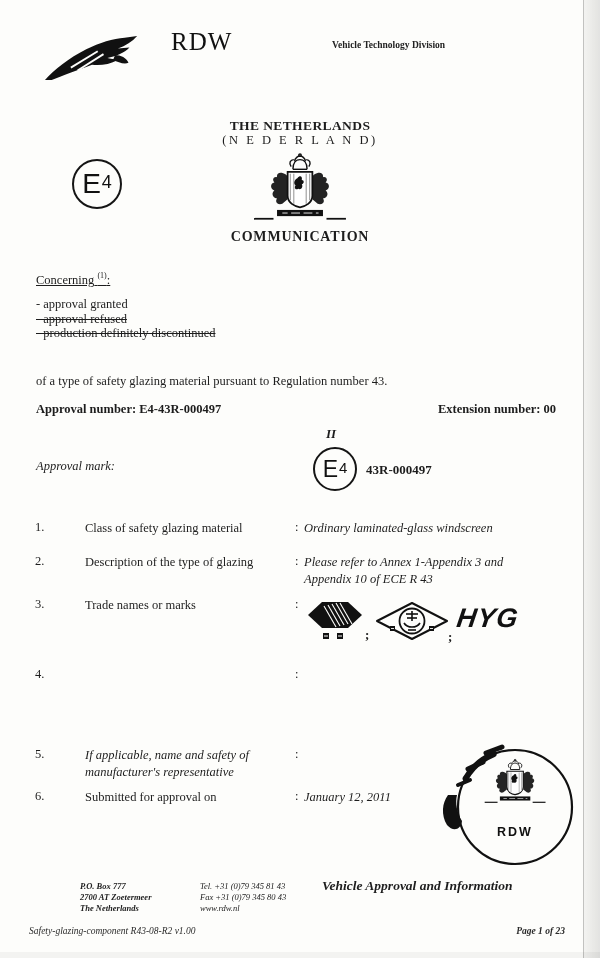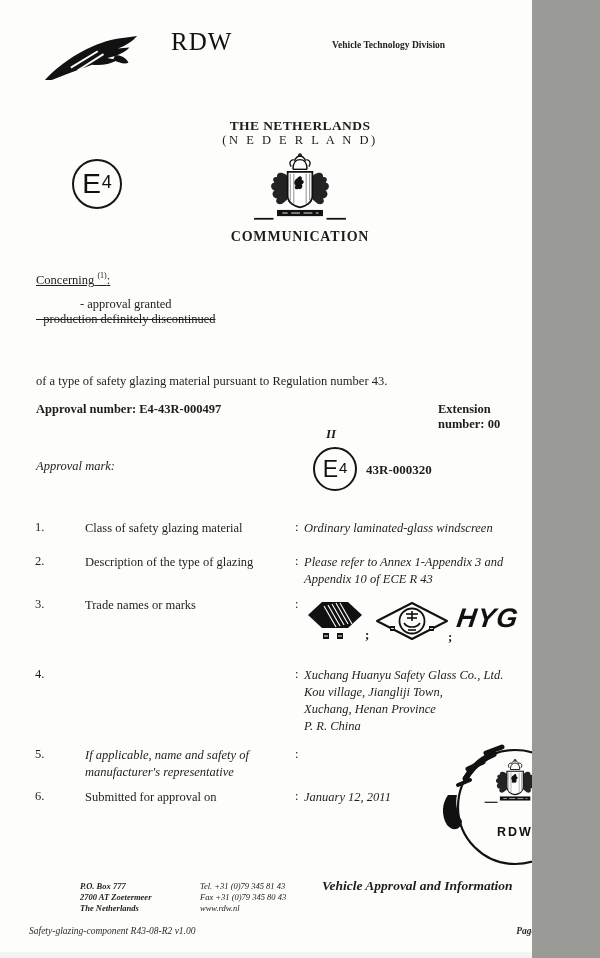--- a/index.html
+++ b/index.html
@@ -1,16 +1,16 @@
 <!DOCTYPE html>
 <html><head>
 <meta charset="utf-8">
 <style>
   html,body{margin:0;padding:0;background:#9a9a96;}
-  .page{position:relative;width:532px;height:958px;background:#fdfdfb;overflow:hidden;
+  .page{position:relative;width:600px;height:958px;background:#fdfdfb;overflow:hidden;
         font-family:"Liberation Serif","DejaVu Serif",serif;color:#1d1d1d;}
   .abs{position:absolute;}
   .pre{white-space:pre-line;font-style:italic;}
   .struck{text-decoration:line-through;}
   .center{text-align:center;}
   
   .org-name{left:171px;top:28px;font-size:25px;letter-spacing:1px;color:#111;}
   .division{left:332px;top:40px;font-size:9.5px;font-weight:bold;color:#222;}
   
   .country{left:120px;top:118px;width:360px;font-size:13.5px;font-weight:bold;letter-spacing:.4px;}
@@ -20,21 +20,21 @@
   .e-circle{border:2.5px solid #151515;border-radius:50%;display:flex;align-items:center;
             justify-content:center;font-family:"Liberation Sans","DejaVu Sans",sans-serif;color:#111;background:#fdfdfb;}
   .e-big{left:72px;top:159px;width:46px;height:46px;}
   .e-big .el{font-size:28px;line-height:1;}
   .e-big .ed{font-size:18px;line-height:1;margin:0 0 4px 1px;}
   .e-small{left:313px;top:447px;width:40px;height:40px;border-width:2px;}
   .e-small .el{font-size:23px;line-height:1;}
   .e-small .ed{font-size:15px;line-height:1;margin:0 0 3px 1px;}
   .concern-line{left:36px;top:271px;font-size:12.5px;text-decoration:underline;}
   .sup{font-size:8px;vertical-align:6px;}
-  .concern-items{left:36px;top:297px;font-size:12.5px;line-height:14.6px;text-align:center;}
+  .concern-items{left:36px;top:297px;font-size:12.5px;line-height:14.6px;}
   .subject{left:36px;top:374px;font-size:12.5px;}
   .appr-num{left:36px;top:402px;font-size:12.5px;font-weight:bold;}
   .ext-num{left:438px;top:402px;font-size:12.5px;font-weight:bold;}
   .mark-class{left:326px;top:426px;font-size:13px;font-weight:bold;font-style:italic;}
   .mark-label{left:36px;top:459px;font-size:12.5px;font-style:italic;}
   .mark-number{left:366px;top:462px;font-size:13px;font-weight:bold;}
   
   .fno{left:35px;width:30px;font-size:12.5px;}
   .flabel{left:85px;width:205px;font-size:12.5px;line-height:16.5px;}
   .fcolon{left:295px;font-size:12.5px;}
@@ -122,34 +122,35 @@
   </svg>
 
   <div class="abs doc-title center">COMMUNICATION</div>
 
   <div class="abs concern-line">
     <span>Concerning</span>
     <span class="sup">(1)</span><span>:</span>
   </div>
   <div class="abs concern-items">
     <div>- approval granted</div>
+    <div class="struck">- approval refused</div>
     <div class="struck">- production definitely discontinued</div>
   </div>
   <div class="abs subject">of a type of safety glazing material pursuant to Regulation number 43.</div>
 
   <div class="abs appr-num">Approval number: E4-43R-000497</div>
   <div class="abs ext-num">Extension number: 00</div>
 
   <div class="abs mark-class">II</div>
   <div class="abs mark-label">Approval mark:</div>
   <div class="abs e-circle e-small">
     <span class="el">E</span>
     <span class="ed">4</span>
   </div>
-  <div class="abs mark-number">43R-000320</div>
+  <div class="abs mark-number">43R-000497</div>
 
   <div class="abs fno" style="top:520px">1.</div>
   <div class="abs flabel" style="top:520px">Class of safety glazing material</div>
   <div class="abs fcolon" style="top:520px">:</div>
   <div class="abs fvalue pre" style="top:520px">Ordinary laminated-glass windscreen</div>
 
   <div class="abs fno" style="top:554px">2.</div>
   <div class="abs flabel" style="top:554px">Description of the type of glazing</div>
   <div class="abs fcolon" style="top:554px">:</div>
   <div class="abs fvalue pre" style="top:554px">Please refer to Annex 1-Appendix 3 and
@@ -198,24 +199,20 @@
       <line x1="15" y1="26.5" x2="18" y2="26.5" stroke="#fdfdfb" stroke-width="0.9"></line>
       <line x1="54" y1="26.5" x2="57" y2="26.5" stroke="#fdfdfb" stroke-width="0.9"></line>
     </g>
   </svg>
   <div class="abs tm-sep" style="left:448px;top:629px">;</div>
 
   <div class="abs hyg">HYG</div>
 
   <div class="abs fno" style="top:667px">4.</div>
   <div class="abs fcolon" style="top:667px">:</div>
-  <div class="abs fvalue pre" style="top:667px">Xuchang Huanyu Safety Glass Co., Ltd.
-Kou village, Jiangliji Town,
-Xuchang, Henan Province
-P. R. China</div>
 
   <div class="abs fno" style="top:747px">5.</div>
   <div class="abs flabel pre" style="top:747px">If applicable, name and safety of
 manufacturer's representative</div>
   <div class="abs fcolon" style="top:747px">:</div>
 
   <div class="abs fno" style="top:789px">6.</div>
   <div class="abs flabel" style="top:789px">Submitted for approval on</div>
   <div class="abs fcolon" style="top:789px">:</div>
   <div class="abs fvalue pre" style="top:789px">January 12, 2011</div>

